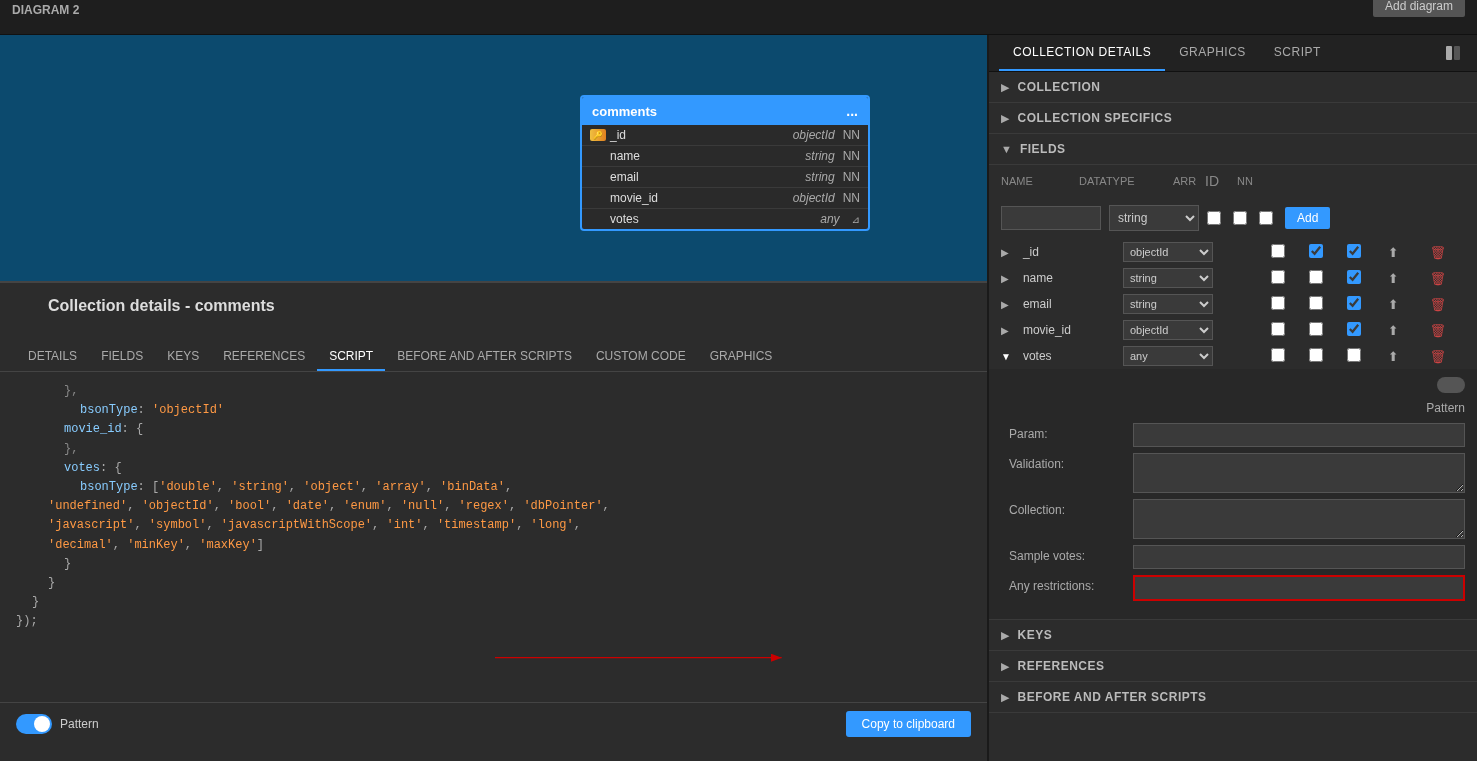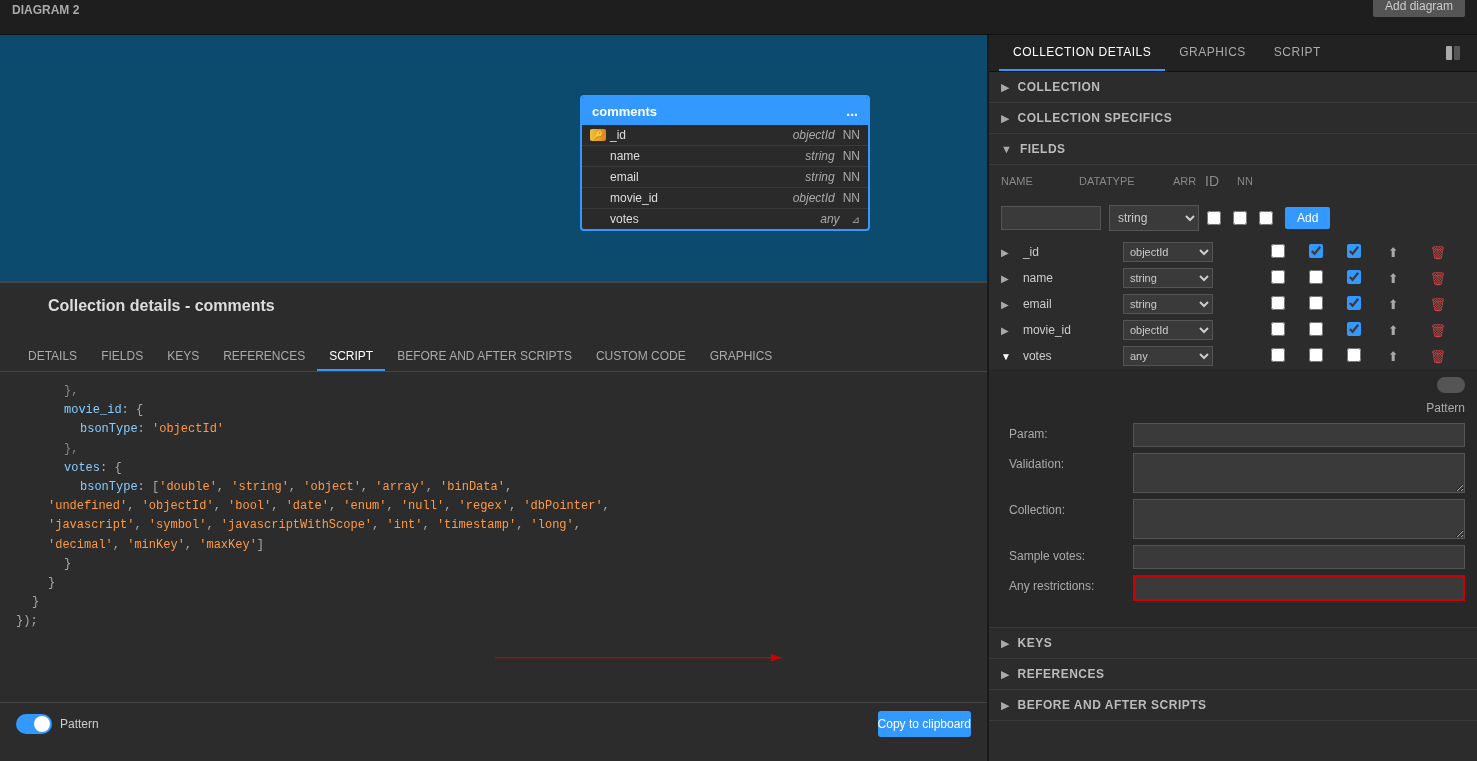--- a/index.html
+++ b/index.html
@@ -35,21 +35,21 @@
     .bottom-tab.active { color: #fff; border-bottom: 2px solid #3399ff; }
     .script-area { padding: 10px 16px; font-family: 'Courier New', monospace; font-size: 12px; line-height: 1.6; overflow-y: auto; height: 330px; }
     .s-gray { color: #888; }
     .s-key { color: #88ccff; }
     .s-str { color: #ff9944; }
     .s-punct { color: #aaa; }
     .bottom-footer { display: flex; align-items: center; padding: 8px 16px; border-top: 1px solid #444; }
     .toggle-switch { width: 36px; height: 20px; background: #3399ff; border-radius: 10px; position: relative; cursor: pointer; margin-right: 8px; }
     .toggle-switch::after { content: ''; width: 16px; height: 16px; background: #fff; border-radius: 50%; position: absolute; top: 2px; right: 2px; }
     .toggle-label { color: #ccc; font-size: 12px; }
-    .copy-btn { margin-left: auto; background: #3399ff; color: #fff; border: none; padding: 6px 0; font-size: 12px; cursor: pointer; border-radius: 3px; }
+    .copy-btn { margin-left: auto; background: #3399ff; color: #fff; border: none; padding: 6px 16px; font-size: 12px; cursor: pointer; border-radius: 3px; }
 
     
     .arrow-svg { position: absolute; bottom: 80px; left: 0; width: 100%; height: 120px; pointer-events: none; }
 
     
     .right-panel { width: 490px; background: #2c2c2c; border-left: 2px solid #1a1a1a; display: flex; flex-direction: column; overflow: hidden; }
     .right-tabs { display: flex; background: #222; border-bottom: 1px solid #111; padding: 0 10px; }
     .right-tab { color: #aaa; font-size: 12px; padding: 10px 14px; cursor: pointer; text-transform: uppercase; font-weight: 400; letter-spacing: 0.5px; }
     .right-tab.active { color: #fff; border-bottom: 2px solid #3399ff; }
     .right-content { flex: 1; overflow-y: auto; padding: 0; }
@@ -78,21 +78,21 @@
     .check-blue { accent-color: #3399ff; }
 
     
     .icon-btn { background: none; border: none; color: #aaa; cursor: pointer; font-size: 13px; padding: 1px 3px; }
 
     
     .del-btn { color: #cc4444; }
 
     
     .votes-expanded { background: #282828; padding: 8px 12px 8px 20px; border-bottom: 1px solid #3a3a3a; }
-    .param-grid { display: grid; grid-template-columns: 120px 1fr; gap: 6px 4px; align-items: start; margin-bottom: 18px; }
+    .param-grid { display: grid; grid-template-columns: 120px 1fr; gap: 6px 4px; align-items: start; margin-bottom: 10px; }
     .param-label { color: #aaa; font-size: 12px; padding-top: 4px; }
     .param-input { background: #3a3a3a; border: 1px solid #555; color: #ccc; padding: 4px 6px; font-size: 12px; width: 100%; }
     .param-textarea { background: #3a3a3a; border: 1px solid #555; color: #ccc; padding: 4px 6px; font-size: 12px; width: 100%; height: 50px; resize: vertical; }
     .pattern-toggle { display: flex; align-items: flex-end; gap: 8px; margin-bottom: 8px; flex-direction: column; }
     .pattern-dot { width: 28px; height: 16px; background: #555; border-radius: 8px; position: relative; }
     .pattern-label { color: #aaa; font-size: 12px; }
     .any-restrictions-highlight { border: 2px solid #cc0000; position: relative; }
 
     
     ::-webkit-scrollbar { width: 6px; }
@@ -154,22 +154,22 @@
         <div class="bottom-tab">KEYS</div>
         <div class="bottom-tab">REFERENCES</div>
         <div class="bottom-tab active">SCRIPT</div>
         <div class="bottom-tab">BEFORE AND AFTER SCRIPTS</div>
         <div class="bottom-tab">CUSTOM CODE</div>
         <div class="bottom-tab">GRAPHICS</div>
       </div>
 
       <div class="script-area">
         <div><span style="margin-left:48px" class="s-gray">},</span></div>
+        <div><span style="margin-left:64px"></span><span class="s-key">bsonType</span><span class="s-punct">: </span><span class="s-str">'objectId'</span></div>
         <div><span style="margin-left:48px"></span><span class="s-key">movie_id</span><span class="s-punct">: {</span></div>
-        <div><span style="margin-left:64px"></span><span class="s-key">bsonType</span><span class="s-punct">: </span><span class="s-str">'objectId'</span></div>
         <div><span style="margin-left:48px" class="s-gray">},</span></div>
         <div><span style="margin-left:48px"></span><span class="s-key">votes</span><span class="s-punct">: {</span></div>
         <div style="padding-left:64px"><span class="s-key">bsonType</span><span class="s-punct">: [</span><span class="s-str">'double'</span><span class="s-punct">, </span><span class="s-str">'string'</span><span class="s-punct">, </span><span class="s-str">'object'</span><span class="s-punct">, </span><span class="s-str">'array'</span><span class="s-punct">, </span><span class="s-str">'binData'</span><span class="s-punct">,</span></div>
         <div style="padding-left:32px"><span class="s-str">'undefined'</span><span class="s-punct">, </span><span class="s-str">'objectId'</span><span class="s-punct">, </span><span class="s-str">'bool'</span><span class="s-punct">, </span><span class="s-str">'date'</span><span class="s-punct">, </span><span class="s-str">'enum'</span><span class="s-punct">, </span><span class="s-str">'null'</span><span class="s-punct">, </span><span class="s-str">'regex'</span><span class="s-punct">, </span><span class="s-str">'dbPointer'</span><span class="s-punct">,</span></div>
         <div style="padding-left:32px"><span class="s-str">'javascript'</span><span class="s-punct">, </span><span class="s-str">'symbol'</span><span class="s-punct">, </span><span class="s-str">'javascriptWithScope'</span><span class="s-punct">, </span><span class="s-str">'int'</span><span class="s-punct">, </span><span class="s-str">'timestamp'</span><span class="s-punct">, </span><span class="s-str">'long'</span><span class="s-punct">,</span></div>
         <div style="padding-left:32px"><span class="s-str">'decimal'</span><span class="s-punct">, </span><span class="s-str">'minKey'</span><span class="s-punct">, </span><span class="s-str">'maxKey'</span><span class="s-punct">]</span></div>
         <div style="padding-left:48px"><span class="s-punct">}</span></div>
         <div style="padding-left:32px"><span class="s-punct">}</span></div>
         <div style="padding-left:16px"><span class="s-punct">}</span></div>
         <div><span class="s-punct">});</span></div>

